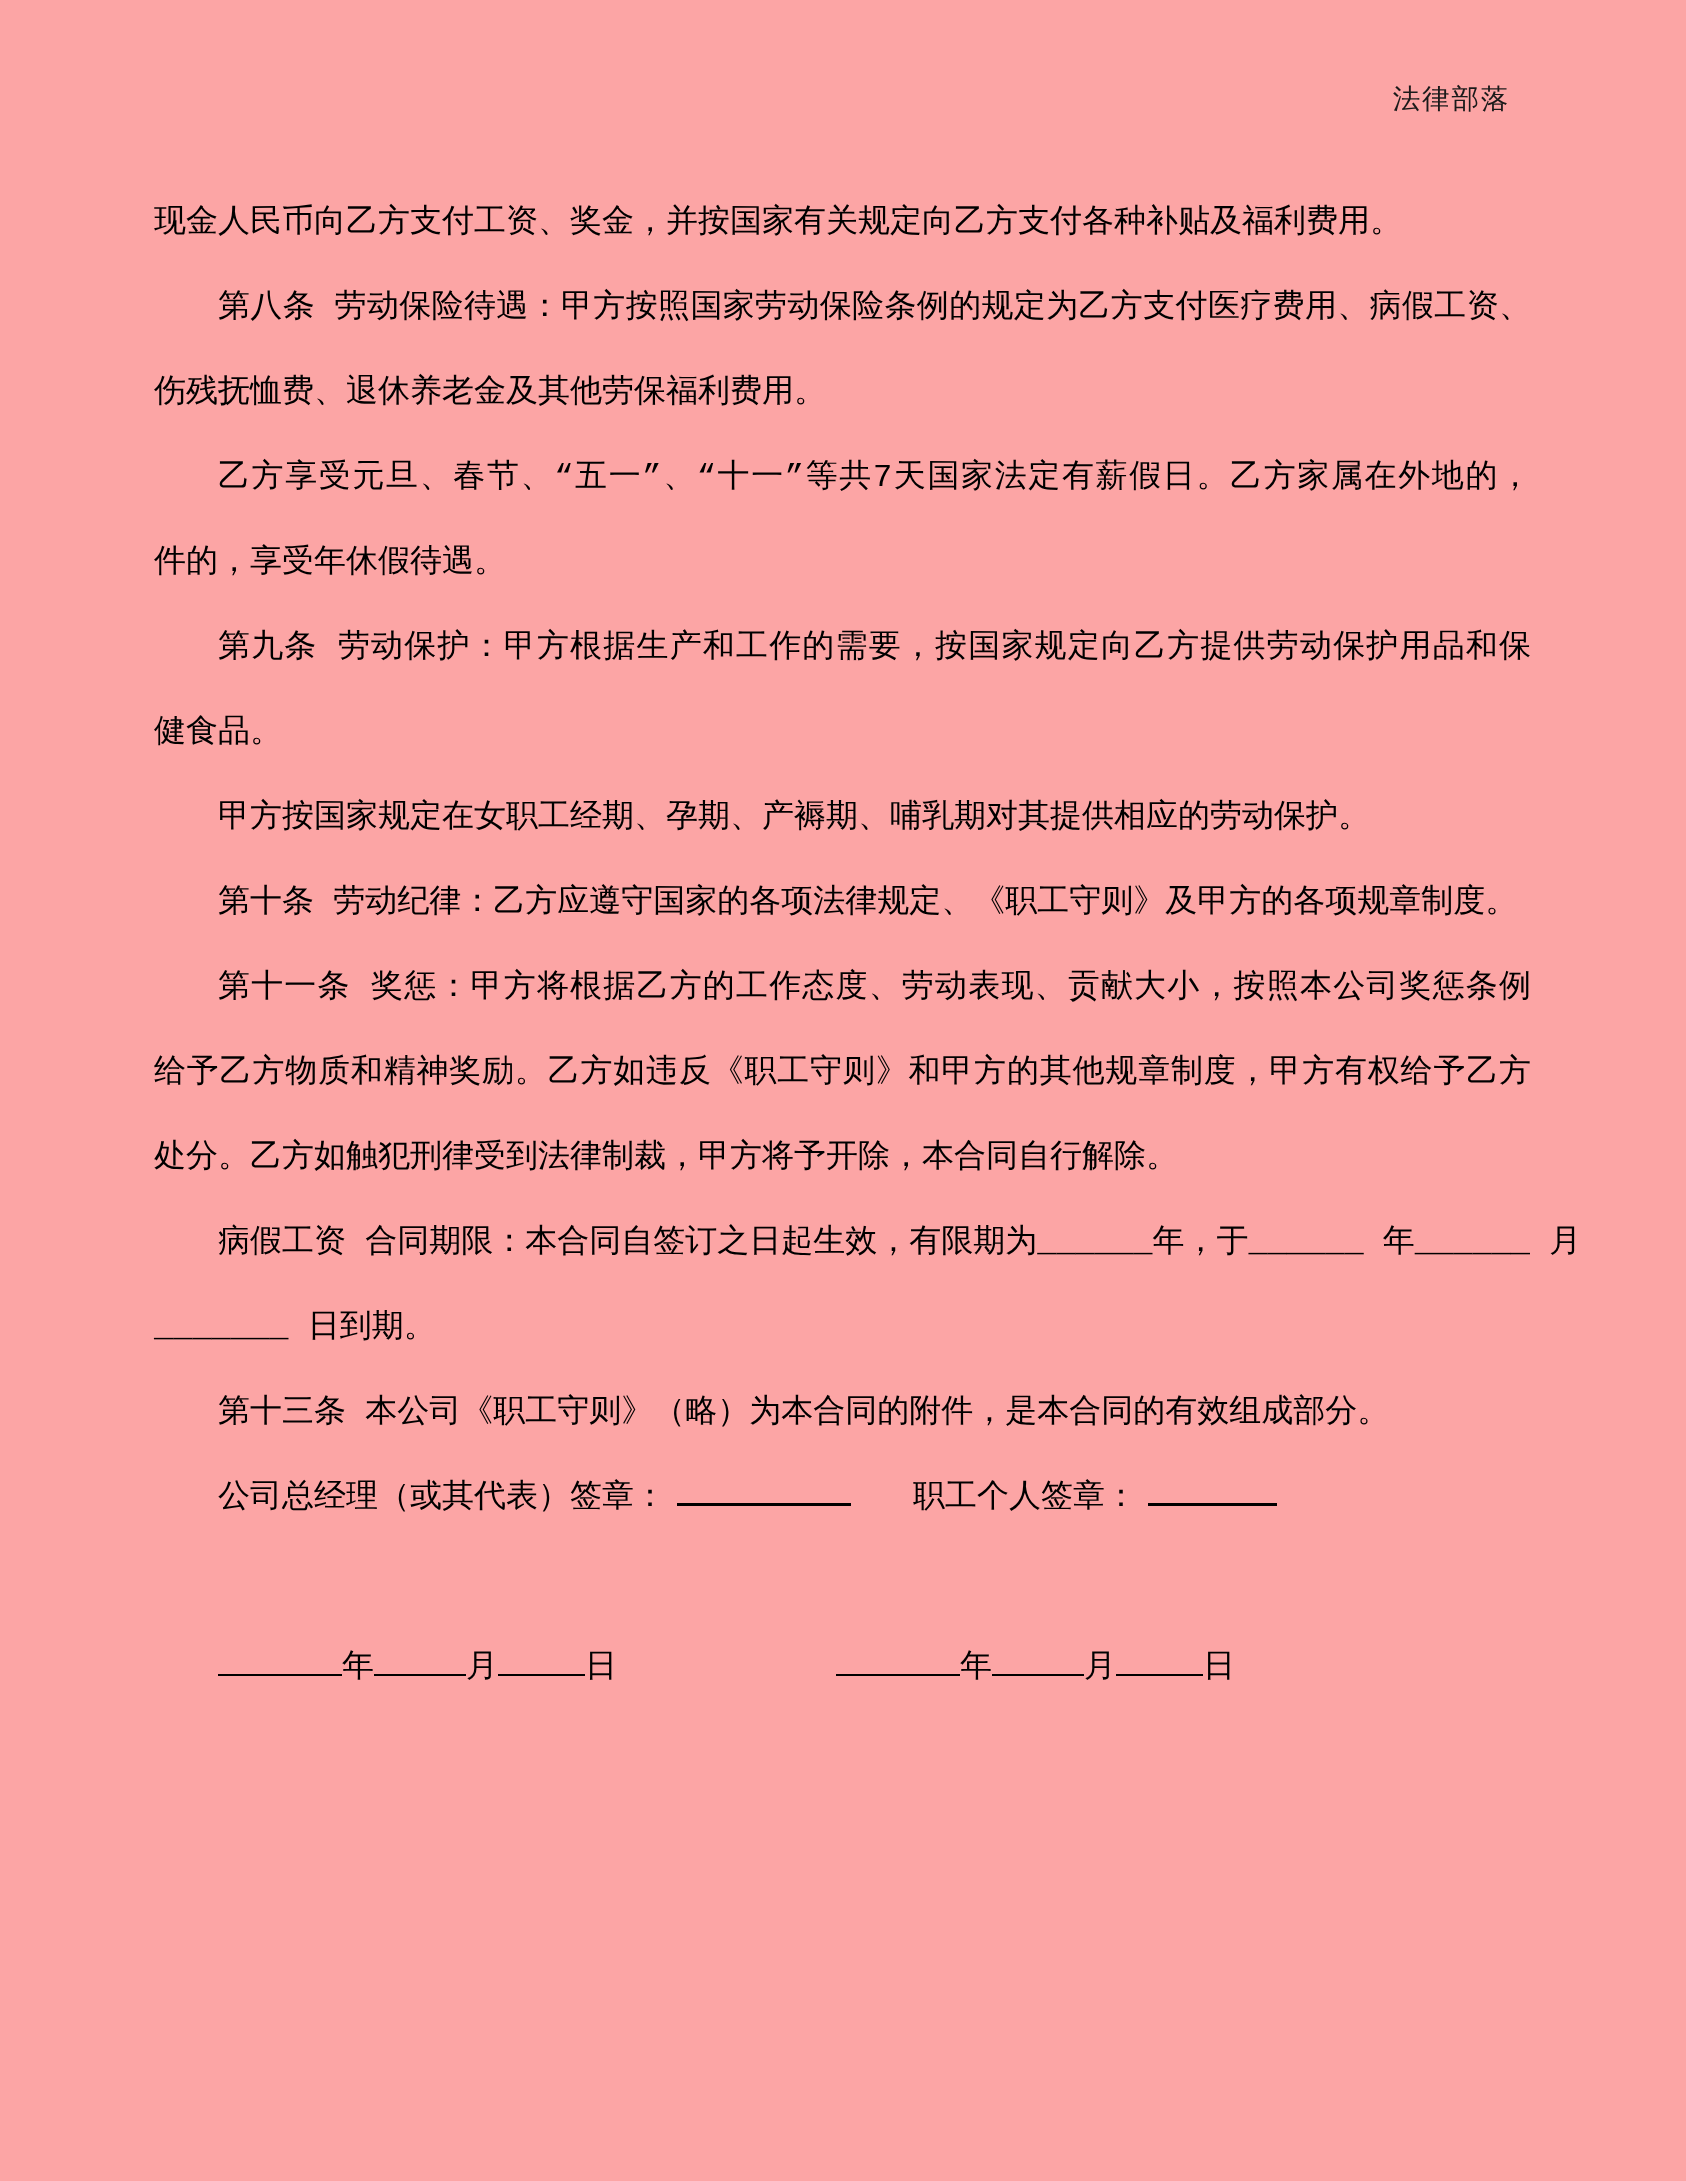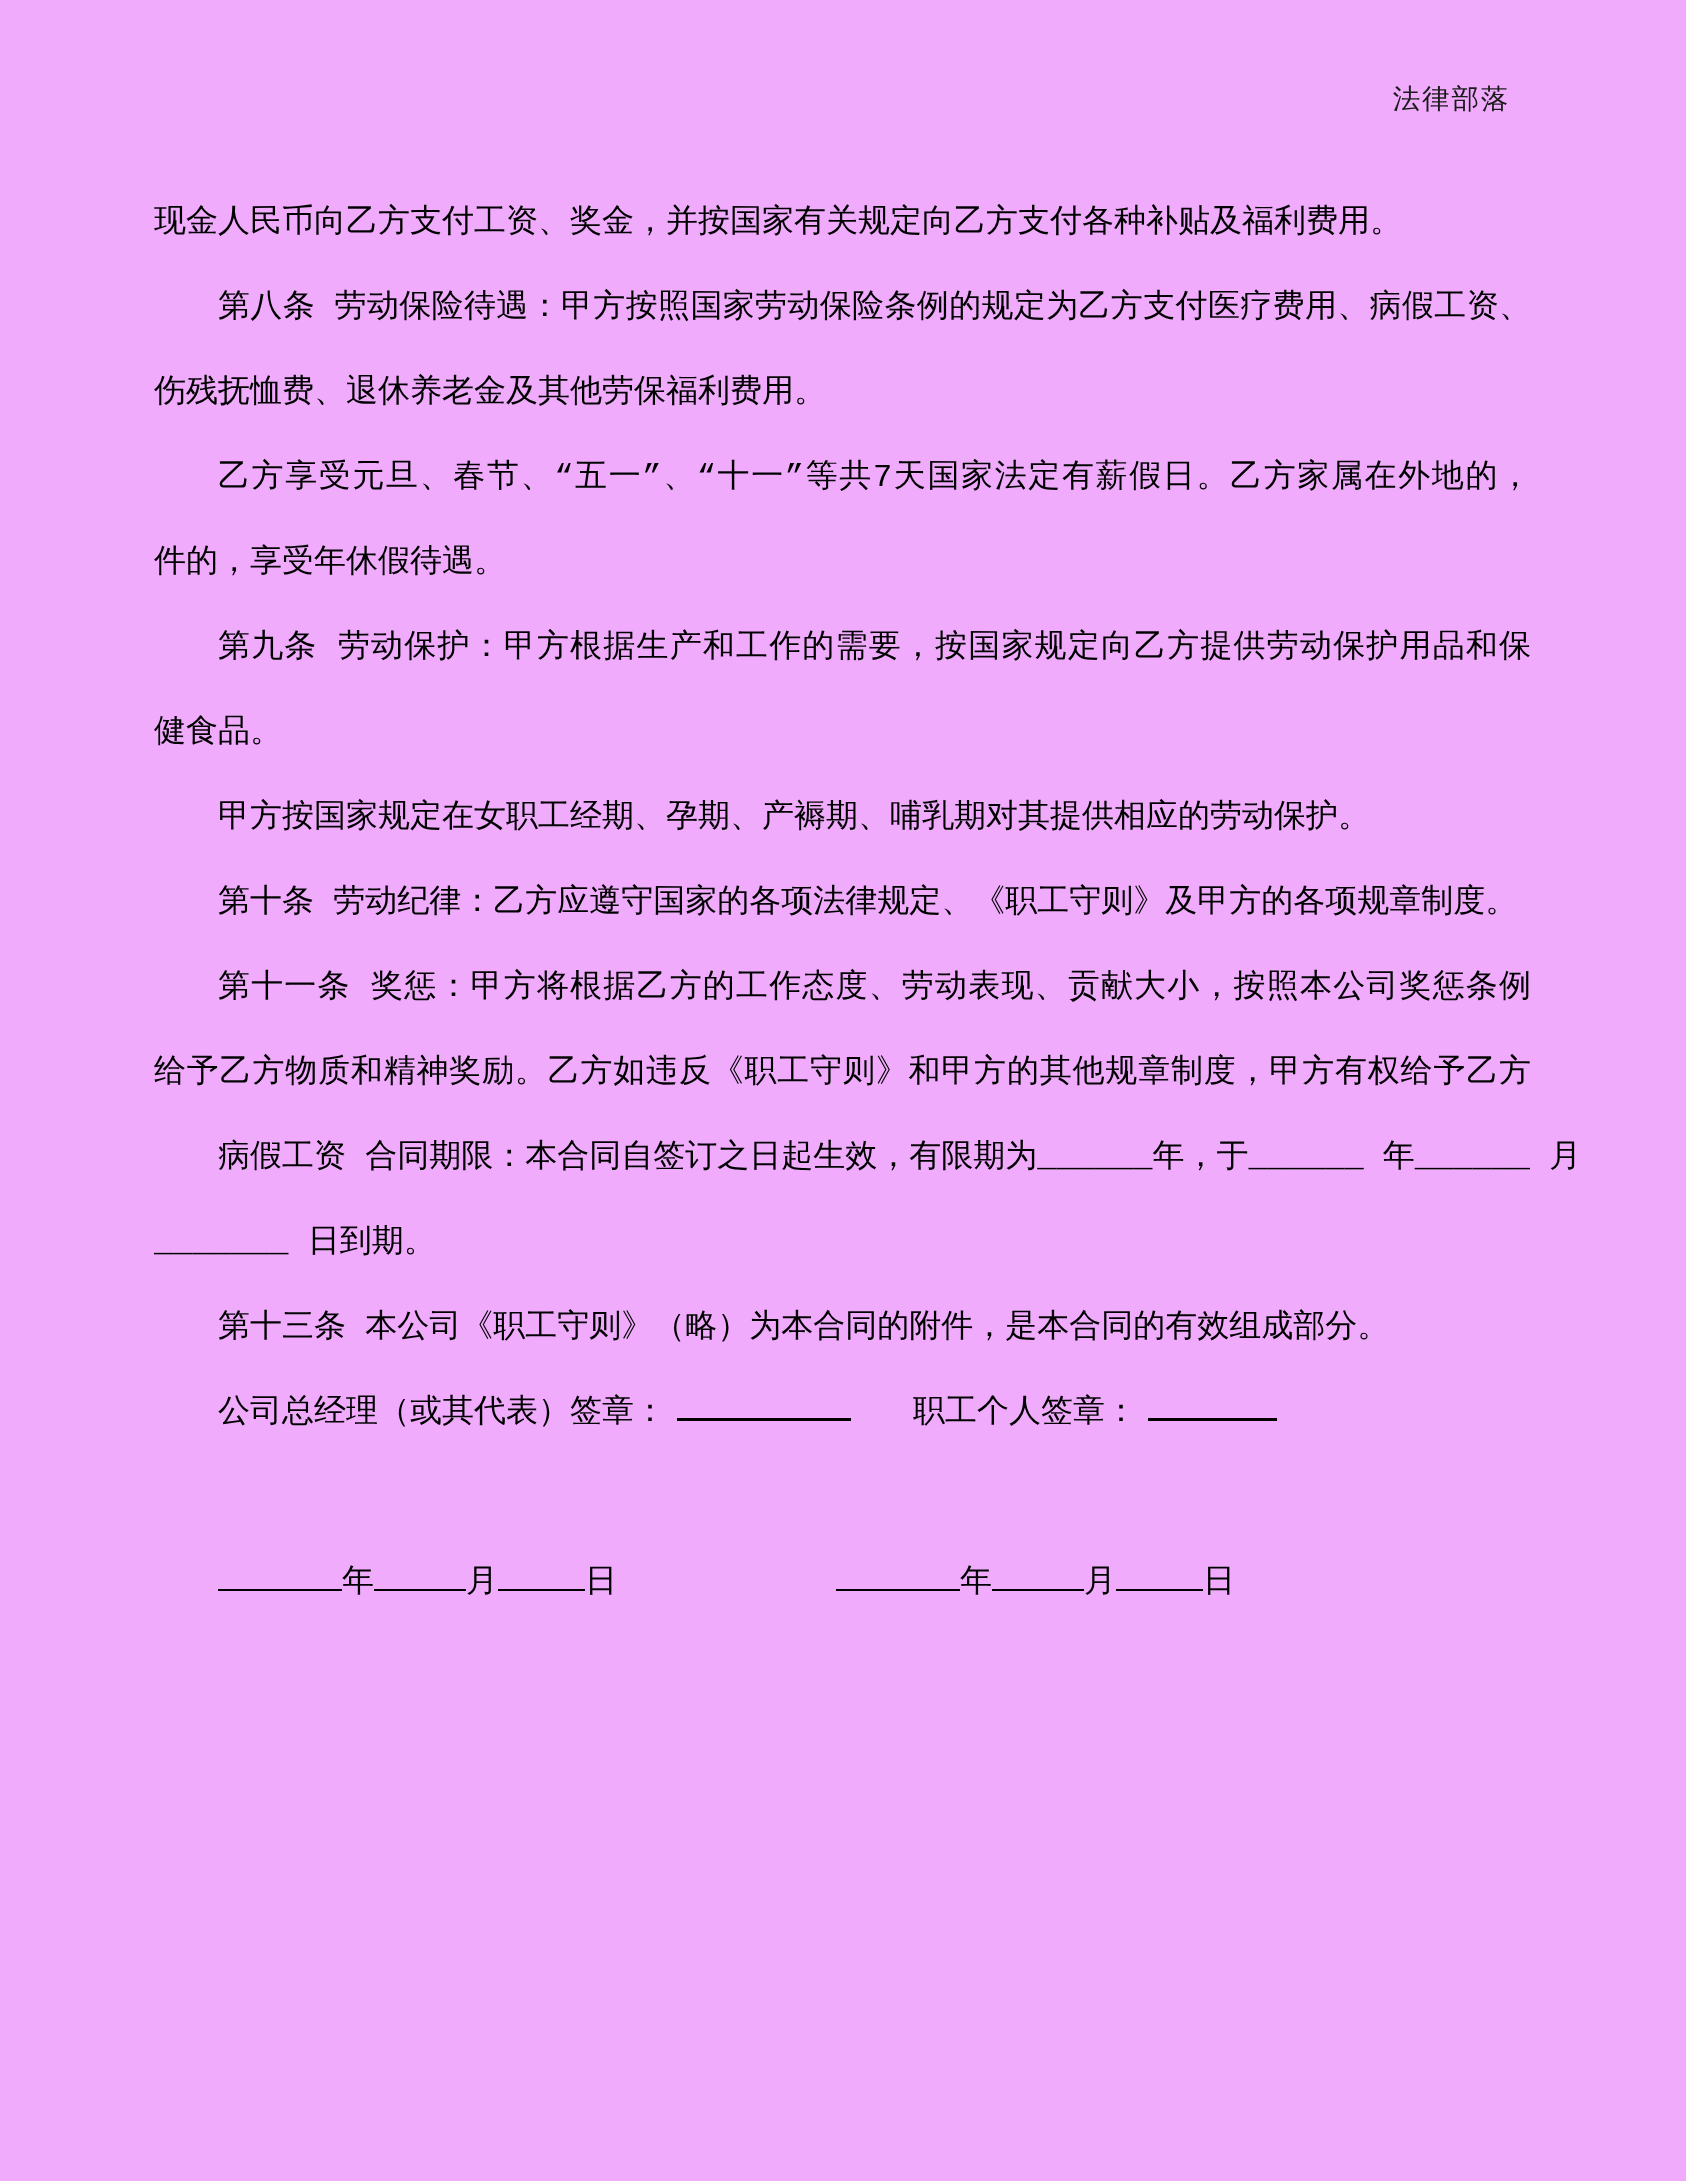--- a/index.html
+++ b/index.html
@@ -1,21 +1,21 @@
 <!DOCTYPE html>
 <html style="font-size:14.7px"><head>
 <meta charset="utf-8">
 <title>Document</title>
 <style>
   html, body { margin: 0; padding: 0; background: #e8e8e8; }
   .page {
     position: relative;
     width: 1686px;
     height: 2182px;
-    background: #f0abfc;
+    background: #fca5a5;
     overflow: hidden;
     font-family: "Liberation Serif", "DejaVu Serif", serif;
     color: #000000;
   }
   .watermark {
     position: absolute;
     top: 81px;
     right: 176px;
     font-size: 27.5px;
     letter-spacing: 1.8px;
@@ -73,20 +73,21 @@
         <div class="line ind j">第八条 劳动保险待遇：甲方按照国家劳动保险条例的规定为乙方支付医疗费用、病假工资、</div>
         <div class="line">伤残抚恤费、退休养老金及其他劳保福利费用。</div>
         <div class="line ind j">乙方享受元旦、春节、“五一”、“十一”等共7天国家法定有薪假日。乙方家属在外地的，</div>
         <div class="line">件的，享受年休假待遇。</div>
         <div class="line ind j">第九条 劳动保护：甲方根据生产和工作的需要，按国家规定向乙方提供劳动保护用品和保</div>
         <div class="line">健食品。</div>
         <div class="line ind">甲方按国家规定在女职工经期、孕期、产褥期、哺乳期对其提供相应的劳动保护。</div>
         <div class="line ind">第十条 劳动纪律：乙方应遵守国家的各项法律规定、《职工守则》及甲方的各项规章制度。</div>
         <div class="line ind j">第十一条 奖惩：甲方将根据乙方的工作态度、劳动表现、贡献大小，按照本公司奖惩条例</div>
         <div class="line j">给予乙方物质和精神奖励。乙方如违反《职工守则》和甲方的其他规章制度，甲方有权给予乙方</div>
+        <div class="line">处分。乙方如触犯刑律受到法律制裁，甲方将予开除，本合同自行解除。</div>
         <div class="line ind j">病假工资 合同期限：本合同自签订之日起生效，有限期为______年，于______ 年______ 月</div>
         <div class="line">_______ 日到期。</div>
         <div class="line ind">第十三条 本公司《职工守则》（略）为本合同的附件，是本合同的有效组成部分。</div>
       </div>
 
 
     <div class="row ind"><span>公司总经理（或其代表）签章：</span><span class="bl bl-c"></span><span class="ml-emp">职工个人签章：</span><span class="bl bl-d"></span></div>
 
     <div class="row"></div>
 

